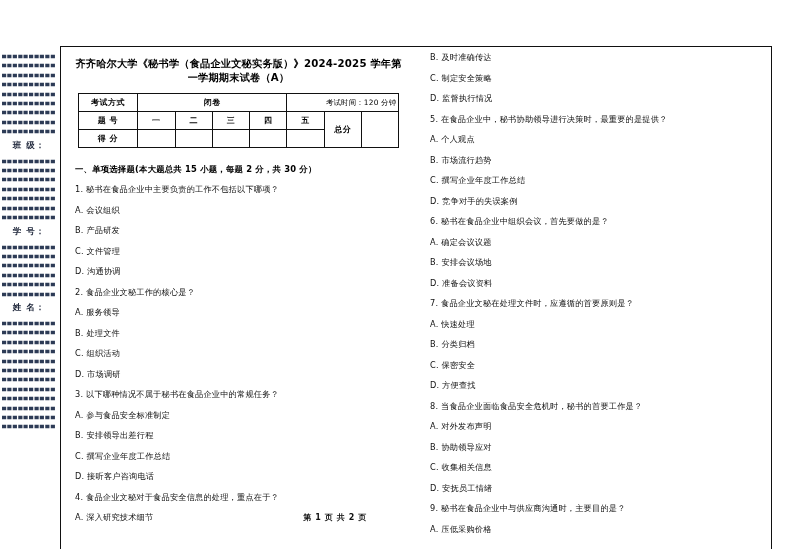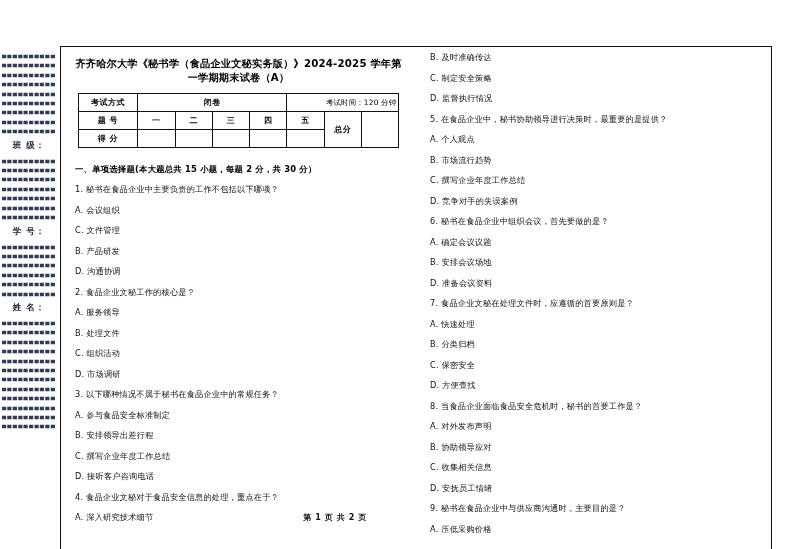--- a/index.html
+++ b/index.html
@@ -239,22 +239,22 @@
             <td class="blank"></td>
           </tr>
         </tbody>
       </table>
 
       <div class="section-head">一、单项选择题(本大题总共 15 小题，每题 2 分，共 30 分）</div>
 
       <div id="left-list">
           <div class="qline stem">1. 秘书在食品企业中主要负责的工作不包括以下哪项？</div>
           <div class="qline opt">A. 会议组织</div>
+          <div class="qline opt">B. 产品研发</div>
           <div class="qline opt">C. 文件管理</div>
-          <div class="qline opt">B. 产品研发</div>
           <div class="qline opt">D. 沟通协调</div>
           <div class="qline stem">2. 食品企业文秘工作的核心是？</div>
           <div class="qline opt">A. 服务领导</div>
           <div class="qline opt">B. 处理文件</div>
           <div class="qline opt">C. 组织活动</div>
           <div class="qline opt">D. 市场调研</div>
           <div class="qline stem">3. 以下哪种情况不属于秘书在食品企业中的常规任务？</div>
           <div class="qline opt">A. 参与食品安全标准制定</div>
           <div class="qline opt">B. 安排领导出差行程</div>
           <div class="qline opt">C. 撰写企业年度工作总结</div>

